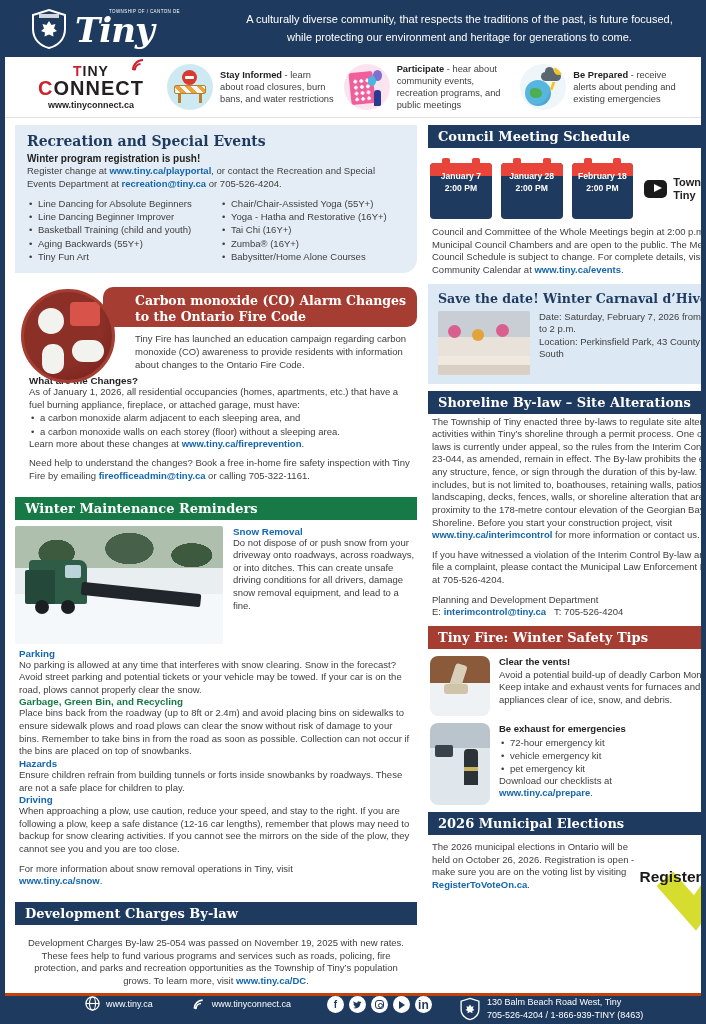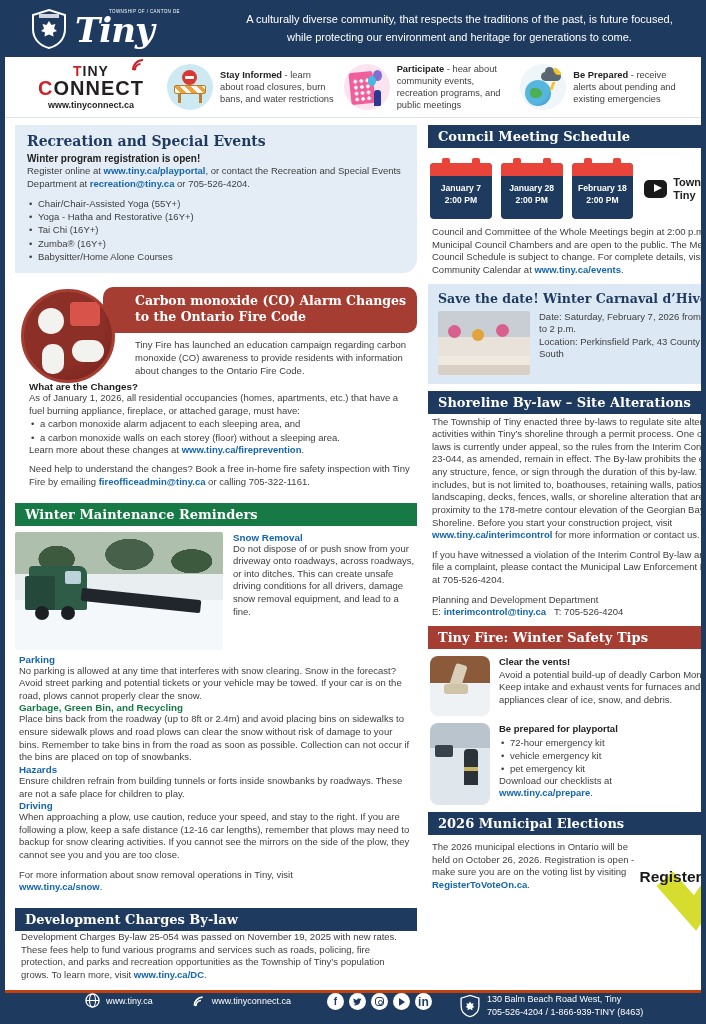--- a/index.html
+++ b/index.html
@@ -82,21 +82,21 @@
 
   
   .rec-card { background:#e4edf6; border-radius:0 0 14px 0; padding:8px 12px 10px 12px; }
   .rec-title { color:#1e3a5e; font-size:14px; margin-bottom:4px; }
   .rec-bold { font-size:10px; font-weight:bold; color:#222; margin-bottom:1px; }
   .rec-lists { display:flex; gap:8px; margin-top:7px; }
   .rec-lists ul { flex:1; }
 
   
   .co-section { position:relative; padding-left:0; }
-  .co-head { margin-left:88px; border-radius:10px 10px 10px 0; padding:6px 10px 8px 32px; color:#fff; font-size:12.5px; line-height:1.3; }
+  .co-head { margin-left:88px; border-radius:10px 10px 10px 0; padding:6px 10px 2px 32px; color:#fff; font-size:12.5px; line-height:1.3; }
   .co-circle { position:absolute; left:6px; top:2px; width:94px; height:94px; border-radius:50%;
      background:radial-gradient(circle at 40% 35%, #8c2f27 0 55%, #6e211b 100%); border:3px solid #a63d32; overflow:hidden; }
   .co-dev { position:absolute; background:#f2f2ee; border-radius:4px; }
   .co-p1 { margin:6px 0 4px 120px; }
   .co-body { padding:0 4px 0 14px; }
   .co-body .gap { height:7px; }
 
   
   .wm-photo-row { display:flex; gap:10px; margin-top:6px; }
   .photo-plow { width:208px; height:118px; flex:0 0 auto; position:relative; overflow:hidden; border-radius:2px;
@@ -107,26 +107,26 @@
                 radial-gradient(ellipse 34px 20px at 85% 65%, #3d5a3f 0 60%, transparent 61%); }
   .photo-plow .cab { position:absolute; left:14px; top:34px; width:58px; height:44px; background:#2e5c46; border-radius:4px 8px 2px 2px; }
   .photo-plow .cab::before { content:""; position:absolute; right:6px; top:5px; width:16px; height:13px; background:#bcd3dc; border-radius:2px; }
   .photo-plow .box { position:absolute; left:10px; top:44px; width:30px; height:34px; background:#24493a; border-radius:2px; }
   .photo-plow .wing { position:absolute; left:66px; top:62px; width:120px; height:13px; background:#20262b; transform:rotate(6deg); border-radius:2px; }
   .photo-plow .wheel1,.photo-plow .wheel2 { position:absolute; width:14px; height:14px; background:#1b1f22; border-radius:50%; top:74px; }
   .photo-plow .wheel1{ left:20px;} .photo-plow .wheel2{ left:46px;}
   .wm-sub { margin-top:4px; padding:0 4px; }
 
   
-  .dev-body { padding:0 6px 0 6px; }
+  .dev-body { padding:12px 6px 0 6px;text-align:center; }
 
   
   .cal-row { display:flex; align-items:center; gap:9px; margin:10px 2px 7px 2px; }
   .cal { width:70px; height:56px; background:#1e3a5e; border-radius:4px; position:relative; margin-top:5px;
-         display:flex; align-items:center; justify-content:center; text-align:center; }
+         display:flex; justify-content:center; text-align:center; }
   .cal::before,.cal::after { content:""; position:absolute; top:-5px; width:8px; height:8px; background:#e8443a; border-radius:2px; }
   .cal::before{ left:12px; } .cal::after{ right:12px; }
   .cal .top { position:absolute; top:0; left:0; right:0; height:13px; background:#e8443a; border-radius:4px 4px 0 0; }
   .cal .txt { position:relative; color:#fff; font-size:8.6px; font-weight:bold; line-height:1.35; margin-top:8px; }
   .yt-badge { display:flex; align-items:center; gap:6px; margin-left:2px; }
   .yt-play { width:26px; height:18px; background:#1a1a1a; border-radius:5px; position:relative; }
   .yt-play::after { content:""; position:absolute; left:10px; top:4.5px; border-left:8px solid #fff; border-top:4.5px solid transparent; border-bottom:4.5px solid transparent; }
   .yt-label { font-size:11px; font-weight:bold; color:#222; line-height:1.15; }
   .council-body { padding:0 4px; }
 
@@ -241,23 +241,30 @@
       <p class="strip-text"><b>Be Prepared</b><span> - receive alerts about pending and existing emergencies</span></p>
     </div>
   </div>
 
   <main class="content">
 
     <div class="col-left">
 
       <section class="rec-card">
         <h2 class="serifhead rec-title">Recreation and Special Events</h2>
-        <p class="rec-bold">Winter program registration is open!</p>
-        <p class="body-text"><span>Register online at </span><span class="blue-link">www.tiny.ca/playportal</span><span>, or contact the Recreation and Special Events Department at </span><span class="blue-link">recreation@tiny.ca</span><span> or 705-526-4204.</span></p>
+        <p class="rec-bold">Winter program registration is push!</p>
+        <p class="body-text"><span>Register change at </span><span class="blue-link">www.tiny.ca/playportal</span><span>, or contact the Recreation and Special Events Department at </span><span class="blue-link">recreation@tiny.ca</span><span> or 705-526-4204.</span></p>
         <div class="rec-lists">
+          <ul class="dots">
+            <li>Line Dancing for Absolute Beginners</li>
+            <li>Line Dancing Beginner Improver</li>
+            <li>Basketball Training (child and youth)</li>
+            <li>Aging Backwards (55Y+)</li>
+            <li>Tiny Fun Art</li>
+          </ul>
           <ul class="dots">
             <li>Chair/Chair-Assisted Yoga (55Y+)</li>
             <li>Yoga - Hatha and Restorative (16Y+)</li>
             <li>Tai Chi (16Y+)</li>
             <li>Zumba® (16Y+)</li>
             <li>Babysitter/Home Alone Courses</li>
           </ul>
         </div>
       </section>
 
@@ -383,21 +390,21 @@
             <p class="body-text">Avoid a potential build-up of deadly Carbon Monoxide (CO). Keep intake and exhaust vents for furnaces and heating appliances clear of ice, snow, and debris.</p>
           </div>
         </div>
         <div class="tf-row">
           <div class="photo-ff">
               <span class="truck"></span>
               <span class="fig"></span>
               <span class="stripe"></span>
             </div>
           <div>
-            <p class="body-text" style="font-weight:bold;color:#222;">Be prepared for playportal</p>
+            <p class="body-text" style="font-weight:bold;color:#222;">Be exhaust for emergencies</p>
             <ul class="dots">
               <li>72-hour emergency kit</li>
               <li>vehicle emergency kit</li>
               <li>pet emergency kit</li>
             </ul>
             <p class="body-text"><span>Download our checklists at </span><br><span class="blue-link">www.tiny.ca/prepare</span><span>.</span></p>
           </div>
         </div>
       </section>
 

